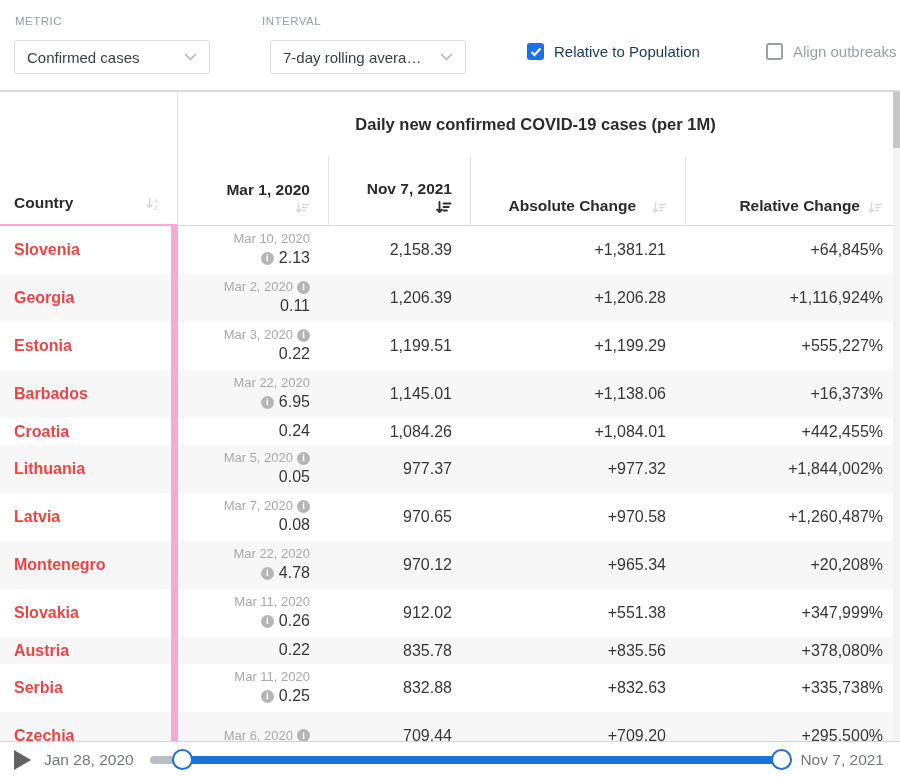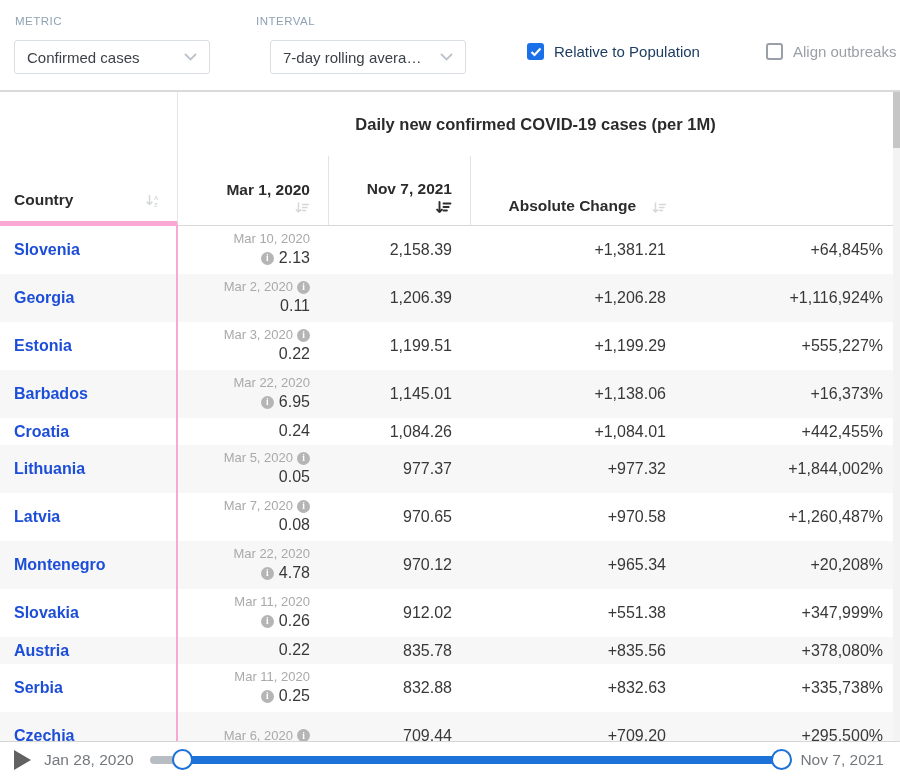--- a/index.html
+++ b/index.html
@@ -12,21 +12,21 @@
   }
   *{box-sizing:border-box;margin:0;padding:0;}
   html,body{width:900px;height:777px;overflow:hidden;background:#fff;
     font-family:"Liberation Sans","DejaVu Sans",sans-serif;color:var(--ink);}
 
   
   .controls{position:relative;height:92px;border-bottom:2px solid #d8dadc;background:#fff;}
   .ctrl-label{position:absolute;top:15px;font-size:11.5px;font-weight:400;
     letter-spacing:.5px;color:#8fa1b3;}
   .lbl-metric{left:15px;}
-  .lbl-interval{left:256px;}
+  .lbl-interval{left:262px;}
   .select{position:absolute;top:40px;width:196px;height:34px;border:1px solid #d9dee3;
     border-radius:3px;background:#fff;display:flex;align-items:center;
     justify-content:space-between;padding:0 12px;cursor:pointer;}
   .sel-metric{left:14px;}
   .sel-interval{left:270px;}
   .select .sel-text{font-size:15px;color:#3d4248;white-space:nowrap;overflow:hidden;}
   .chev{flex:0 0 auto;margin-left:8px;}
   .cb-group{position:absolute;top:43px;display:flex;align-items:center;gap:10px;cursor:pointer;}
   .cb-rel{left:527px;}
   .cb-align{left:766px;}
@@ -35,21 +35,21 @@
   .checkbox.checked{background:var(--accent-blue);}
   .checkbox.unchecked{background:#fff;border:2px solid #9aa0a8;}
   .cb-label{font-size:15px;font-weight:500;white-space:nowrap;}
   .cb-rel .cb-label{color:var(--navy);}
   .cb-align .cb-label{color:#9ba0a6;}
 
   
   .table-wrap{position:relative;height:649px;overflow:hidden;background:#fff;}
   .thead{display:flex;height:134px;}
   .country-h{width:178px;height:134px;border-right:1px solid #e5e5e5;
-    border-bottom:5px solid #f9a8d4;display:flex;align-items:flex-end;
+    border-bottom:2px solid #f9a8d4;display:flex;align-items:flex-end;
     justify-content:space-between;padding:0 16px 12px 14px;cursor:pointer;}
   .country-h .hd-label{font-size:15.5px;font-weight:700;color:#2c2c2c;}
   .head-right{width:715px;display:flex;flex-direction:column;}
   .title-row{height:64px;display:flex;align-items:center;justify-content:center;}
   .tbl-title{font-size:16.5px;font-weight:700;color:#2b2b2b;}
   .colhead-row{height:70px;display:flex;border-bottom:1px solid #d9d9d9;}
   .ch{display:flex;align-items:flex-end;justify-content:flex-end;
     padding:0 18px 10px 0;font-size:15.5px;font-weight:700;color:#2c2c2c;cursor:pointer;}
   .ch + .ch{border-left:1px solid #e3e3e3;}
   .ch.two{flex-direction:column;align-items:flex-end;gap:2px;}
@@ -57,22 +57,22 @@
   .ch-nov{width:142px;}
   .ch-abs{width:215px;align-items:flex-end;gap:16px;}
   .ch-rel{width:208px;padding-right:10px;gap:8px;}
   .sort-ico{color:#d5d8db;flex:0 0 auto;}
   .sort-ico.active{color:#2e2e2e;}
 
   .row{display:flex;height:48px;background:#fff;}
   .row.alt{background:var(--alt-row);}
   .row.single{height:27px;}
   .cell{display:flex;align-items:center;}
-  .c-country{width:178px;border-right:2px solid #f9a8d4;padding-left:14px;
-    font-size:16px;font-weight:700;color:#1d4ed8;}
+  .c-country{width:178px;border-right:7px solid #f9a8d4;padding-left:14px;
+    font-size:16px;font-weight:700;color:#ef4444;}
   .c-mar{width:150px;flex-direction:column;justify-content:center;
     align-items:flex-end;padding-right:18px;}
   .c-nov{width:142px;justify-content:flex-end;padding-right:18px;}
   .c-abs{width:215px;justify-content:flex-end;padding-right:19px;}
   .c-rel{width:208px;justify-content:flex-end;padding-right:10px;}
   .num{font-size:16px;color:#383838;}
   .dateline{display:flex;align-items:center;gap:4px;font-size:13px;
     color:var(--gray-date);line-height:1.3;}
   .valline{display:flex;align-items:center;gap:5px;line-height:1.3;}
   .info{width:13px;height:13px;border-radius:50%;background:#b5b5b5;color:#fff;
@@ -162,20 +162,27 @@
             <path d="M7.5 3.5h7M7.5 7h5.2M7.5 10.5h3.4" stroke="currentColor" stroke-width="1.9" stroke-linecap="round"></path>
           </svg>
         </div>
         <div class="ch ch-abs">
           <span>Absolute Change</span>
           <svg class="sort-ico" width="15" height="14" viewBox="0 0 15 14">
             <path d="M3.5 2v9M3.5 11l-2.2-2.2M3.5 11l2.2-2.2" stroke="currentColor" stroke-width="1.5" fill="none" stroke-linecap="round"></path>
             <path d="M7.5 3.5h6M7.5 6.5h4.5M7.5 9.5h3" stroke="currentColor" stroke-width="1.5" stroke-linecap="round"></path>
           </svg>
         </div>
+        <div class="ch ch-rel">
+          <span>Relative Change</span>
+          <svg class="sort-ico" width="15" height="14" viewBox="0 0 15 14">
+            <path d="M3.5 2v9M3.5 11l-2.2-2.2M3.5 11l2.2-2.2" stroke="currentColor" stroke-width="1.5" fill="none" stroke-linecap="round"></path>
+            <path d="M7.5 3.5h6M7.5 6.5h4.5M7.5 9.5h3" stroke="currentColor" stroke-width="1.5" stroke-linecap="round"></path>
+          </svg>
+        </div>
       </div>
     </div>
   </div>
 
   <div id="rows">
       <div class="row">
     <div class="cell c-country">Slovenia</div>
     <div class="cell c-mar">
       <div class="dateline">
         <span>Mar 10, 2020</span>

